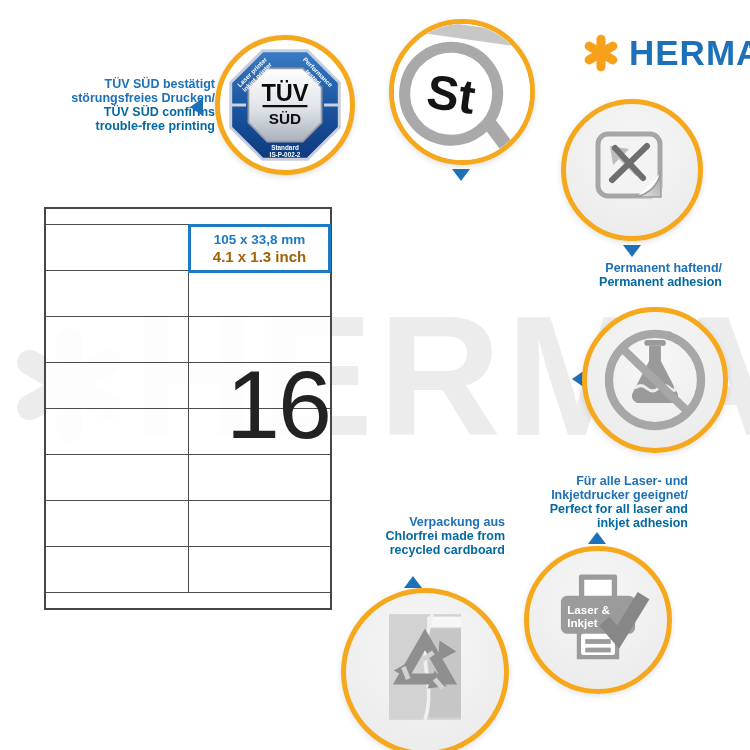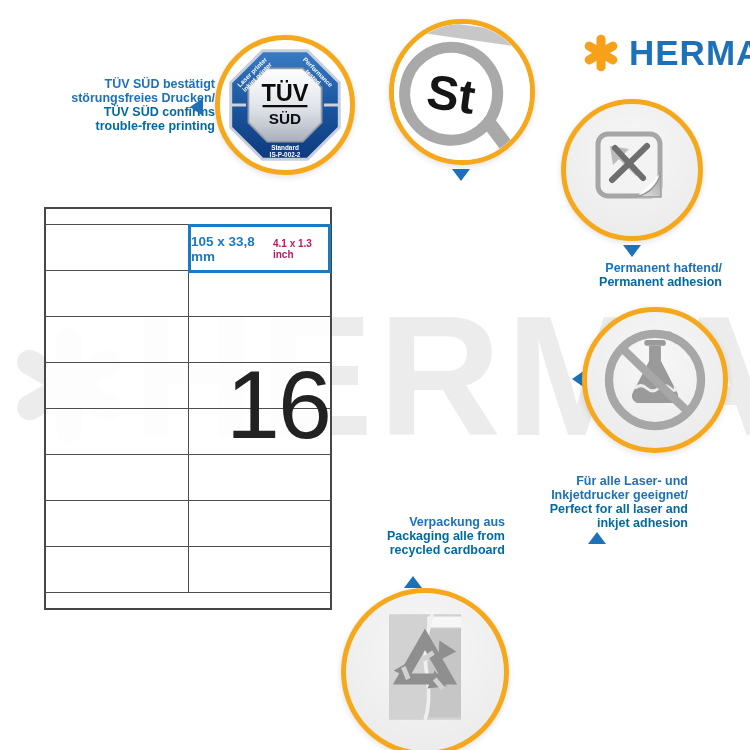--- a/index.html
+++ b/index.html
@@ -16,24 +16,24 @@
          background:rgba(255,255,255,0.87);border:2px solid #474747;
          display:flex;flex-direction:column;box-sizing:border-box;}
   .sheet-strip-top{height:15px;flex:none;border-bottom:1.5px solid #4d4d4d;}
   .sheet-strip-bottom{height:15px;flex:none;border-top:1.5px solid #4d4d4d;}
   .sheet-grid{flex:1;display:flex;flex-direction:column;}
   .srow{flex:1;display:flex;border-bottom:1.5px solid #4d4d4d;}
   .srow:last-child{border-bottom:none;}
   .scell{flex:1;}
   .scell:first-child{border-right:1.5px solid #4d4d4d;}
   .dim-box{position:absolute;left:142px;top:15px;width:137px;height:43px;z-index:3;
-           background:#fff;border:3px solid #1c7ac2;display:flex;flex-direction:row;
+           background:#fff;border:3px solid #1c7ac2;display:flex;flex-direction:column;
            align-items:center;justify-content:center;gap:1px;}
   .dim-mm{font-size:13.5px;font-weight:700;color:#1c7ac2;}
-  .dim-inch{font-size:10px;font-weight:700;color:#be185d;}
+  .dim-inch{font-size:15px;font-weight:700;color:#a16207;}
   .count{position:absolute;left:0;top:147px;width:100%;text-align:right;z-index:2;
          font-size:97px;font-weight:300;line-height:1;color:#222;letter-spacing:-2px;}
 
   
   .circle{position:absolute;border-radius:50%;border:5px solid #f5a81c;z-index:2;
           background:radial-gradient(circle at 50% 35%,#f7f7f7,#e9e9e9);
           box-shadow:0 2px 6px rgba(0,0,0,0.12);box-sizing:border-box;overflow:hidden;}
   .circle.white{background:#fff;}
 
   
@@ -238,24 +238,38 @@
     </svg>
   </div>
 
   <div class="caption" style="left:508px;top:474px;width:180px;">
     <div class="de">Für alle Laser- und</div>
     <div class="de">Inkjetdrucker geeignet/</div>
     <div class="en">Perfect for all laser and</div>
     <div class="en">inkjet adhesion</div>
   </div>
   <div class="arrow arrow-up" style="left:588px;top:532px;"></div>
+  <div class="circle" style="left:524px;top:546px;width:148px;height:148px;">
+    <svg viewBox="0 0 100 100" style="position:absolute;left:16px;top:15px;width:106px;height:106px;">
+      <rect x="32" y="8" width="36" height="24" rx="2" fill="#9b9b9b"></rect>
+      <rect x="37" y="13" width="26" height="19" fill="#ffffff"></rect>
+      <rect x="15" y="28" width="70" height="36" rx="6" fill="#9b9b9b"></rect>
+      <rect x="30" y="60" width="40" height="28" fill="#9b9b9b"></rect>
+      <rect x="34" y="64" width="32" height="20" rx="2" fill="#ffffff"></rect>
+      <rect x="38" y="69" width="24" height="4.5" fill="#9b9b9b"></rect>
+      <rect x="38" y="77" width="24" height="4.5" fill="#9b9b9b"></rect>
+      <text x="21" y="45" font-size="11" font-weight="bold" fill="#ffffff">Laser &amp;</text>
+      <text x="21" y="58" font-size="11" font-weight="bold" fill="#ffffff">Inkjet</text>
+      <path d="M56,52 L69,67 L93,28" stroke="#878787" stroke-width="13" fill="none"></path>
+    </svg>
+  </div>
 
   <div class="caption" style="left:325px;top:515px;width:180px;">
     <div class="de">Verpackung aus</div>
-    <div class="en">Packaging alle from</div>
+    <div class="en">Chlorfrei made from</div>
     <div class="en">recycled cardboard</div>
   </div>
   <div class="arrow arrow-up" style="left:404px;top:576px;"></div>
   <div class="circle" style="left:341px;top:588px;width:168px;height:168px;">
     <svg viewBox="0 0 100 100" style="position:absolute;left:19px;top:14px;width:120px;height:120px;">
       <rect x="20" y="6" width="60" height="88" fill="#d2d2d2"></rect>
       <rect x="53" y="18" width="27" height="74" fill="#c6c6c6"></rect>
       <rect x="52" y="8" width="28" height="9" fill="#f7f7f7"></rect>
       <path d="M56,6 Q47,38 52,58 Q55,80 50,94" stroke="#f0f0f0" stroke-width="3" fill="none"></path>
       <g>

